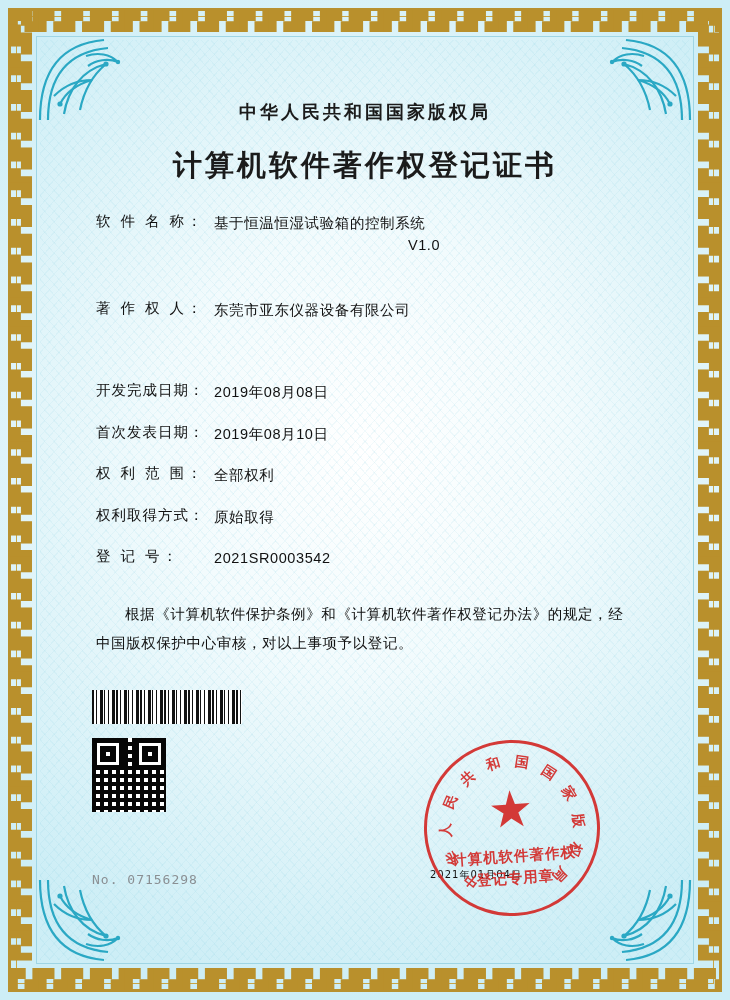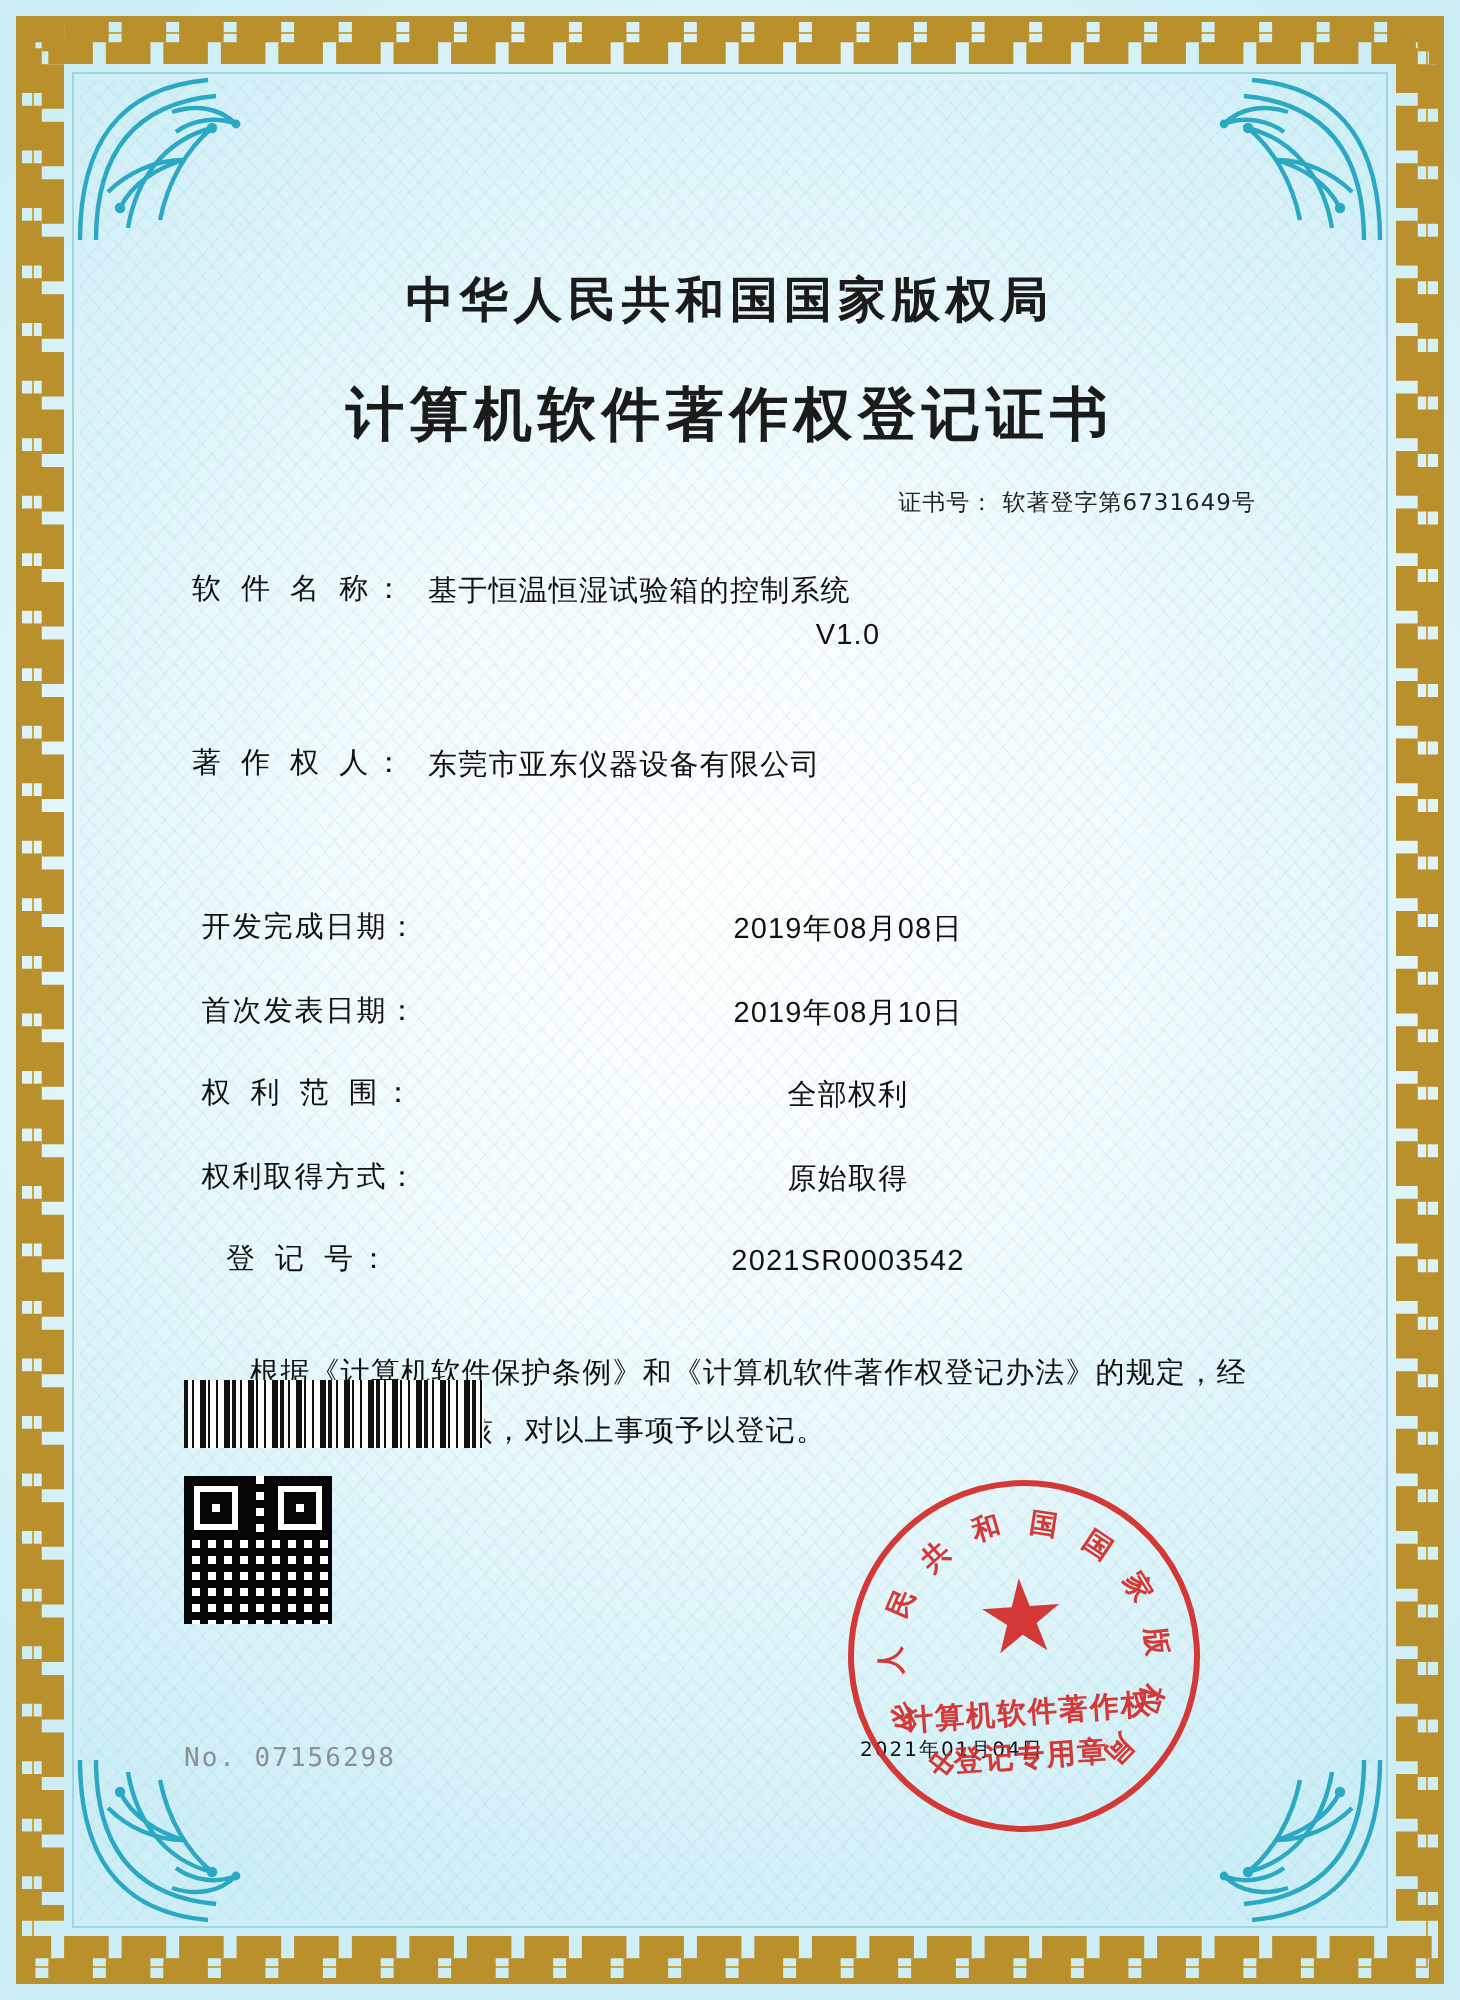--- a/index.html
+++ b/index.html
@@ -96,23 +96,23 @@
   }
 
   .title-main,
   .title-sub {
     text-align: center;
     color: #1b1b1b;
     font-family: "DejaVu Serif", "Liberation Serif", serif;
     font-weight: bold;
   }
   .title-main {
-    font-size: 24px;
+    font-size: 18px;
     letter-spacing: 3px;
-    margin-top: 34px;
+    margin-top: 0;
   }
   .title-sub {
     font-size: 29px;
     letter-spacing: 3px;
     margin-top: 22px;
   }
 
   .cert-no {
     text-align: right;
     font-size: 11.5px;
@@ -143,21 +143,21 @@
   .field .value {
     flex: 1;
     letter-spacing: 0.6px;
     line-height: 1.55;
   }
   .field .value .line2 { display: block; text-align: center; }
 
   .gap-lg  { height: 44px; }
   .gap-md  { height: 26px; }
 
-  .dates .field { margin-bottom: 19px; text-align: center; }
+  .dates .field { margin-bottom: 19px; }
 
   .statement {
     margin-top: 30px;
     font-size: 14.5px;
     line-height: 2.0;
     color: #111;
     text-indent: 2em;
     letter-spacing: 0.6px;
     font-family: "DejaVu Sans", sans-serif;
   }
@@ -338,21 +338,20 @@
       <circle cx="72" cy="30" r="2.6"></circle>
       <circle cx="26" cy="70" r="2.6"></circle>
       <circle cx="84" cy="28" r="2.2"></circle>
     </g>
   </svg>
 
   <div class="content">
 
     <div class="title-main">中华人民共和国国家版权局</div>
     <div class="title-sub">计算机软件著作权登记证书</div>
-    <div class="cert-no">证书号： 软著登字第6731649号</div>
 
     <div class="field-block">
       <div class="field">
         <div class="label">软 件 名 称：</div>
         <div class="value">
           <span>基于恒温恒湿试验箱的控制系统</span>
           <span class="line2">V1.0</span>
         </div>
       </div>
 

